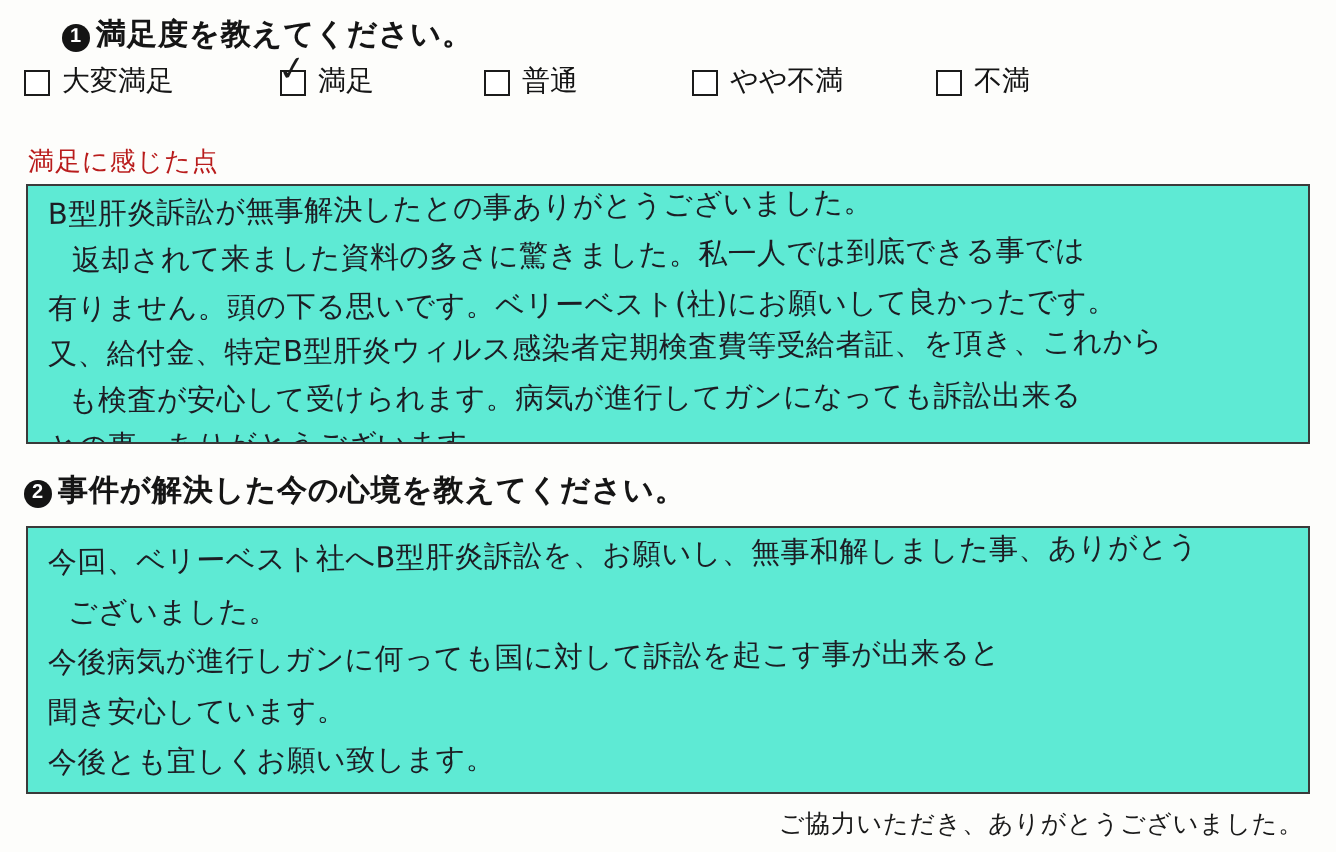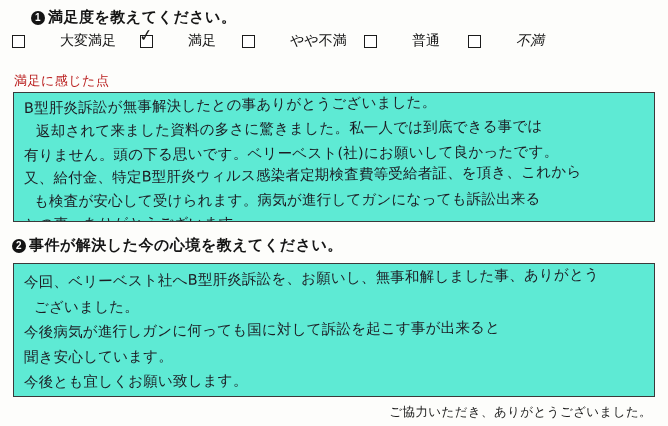--- a/index.html
+++ b/index.html
@@ -56,27 +56,26 @@
     width: 640px;
     display: flex;
   }
   .opt {
     display: flex;
     align-items: center;
     font-size: 14px;
     color: #151515;
     white-space: nowrap;
     position: relative;
-    gap: 29px;
   }
   .opt-0 { width: 128px; }
   .opt-1 { width: 102px; }
   .opt-2 { width: 104px; }
   .opt-3 { width: 122px; }
-  .opt-4 { width: 100px; font-style: italic; }
+  .opt-4 { width: 100px; }
 
   .box {
     display: inline-block;
     width: 11px;
     height: 11px;
     border: 1.4px solid #1b1b1b;
     margin-right: 6px;
     position: relative;
     background: #fff;
     flex: none;
@@ -187,32 +186,32 @@
       <span>大変満足</span>
     </label>
 
     <label class="opt opt-1">
       <span class="box">
         <span class="check">✓</span>
       </span>
       <span>満足</span>
     </label>
 
+    <label class="opt opt-2">
+      <span class="box">
+        <span class="check"></span>
+      </span>
+      <span>普通</span>
+    </label>
+
     <label class="opt opt-3">
       <span class="box">
         <span class="check"></span>
       </span>
       <span>やや不満</span>
-    </label>
-
-    <label class="opt opt-2">
-      <span class="box">
-        <span class="check"></span>
-      </span>
-      <span>普通</span>
     </label>
 
     <label class="opt opt-4">
       <span class="box">
         <span class="check"></span>
       </span>
       <span>不満</span>
     </label>
   </div>
 

